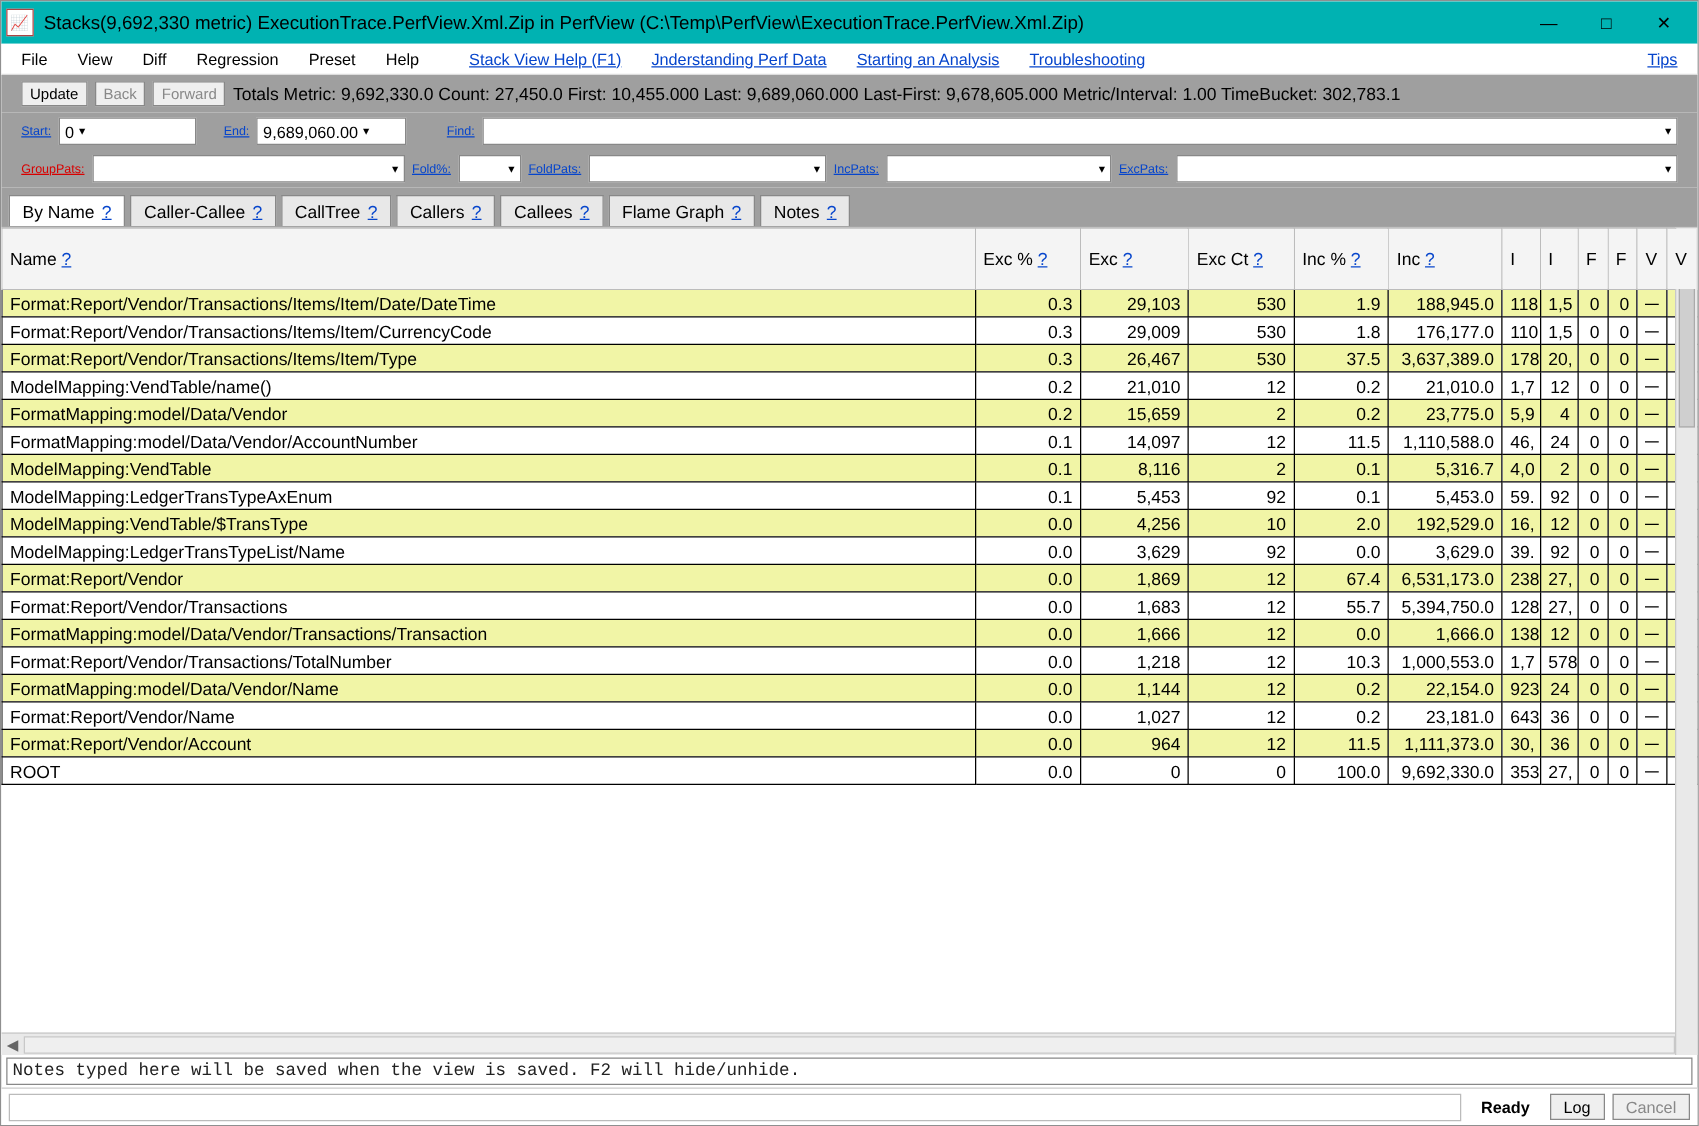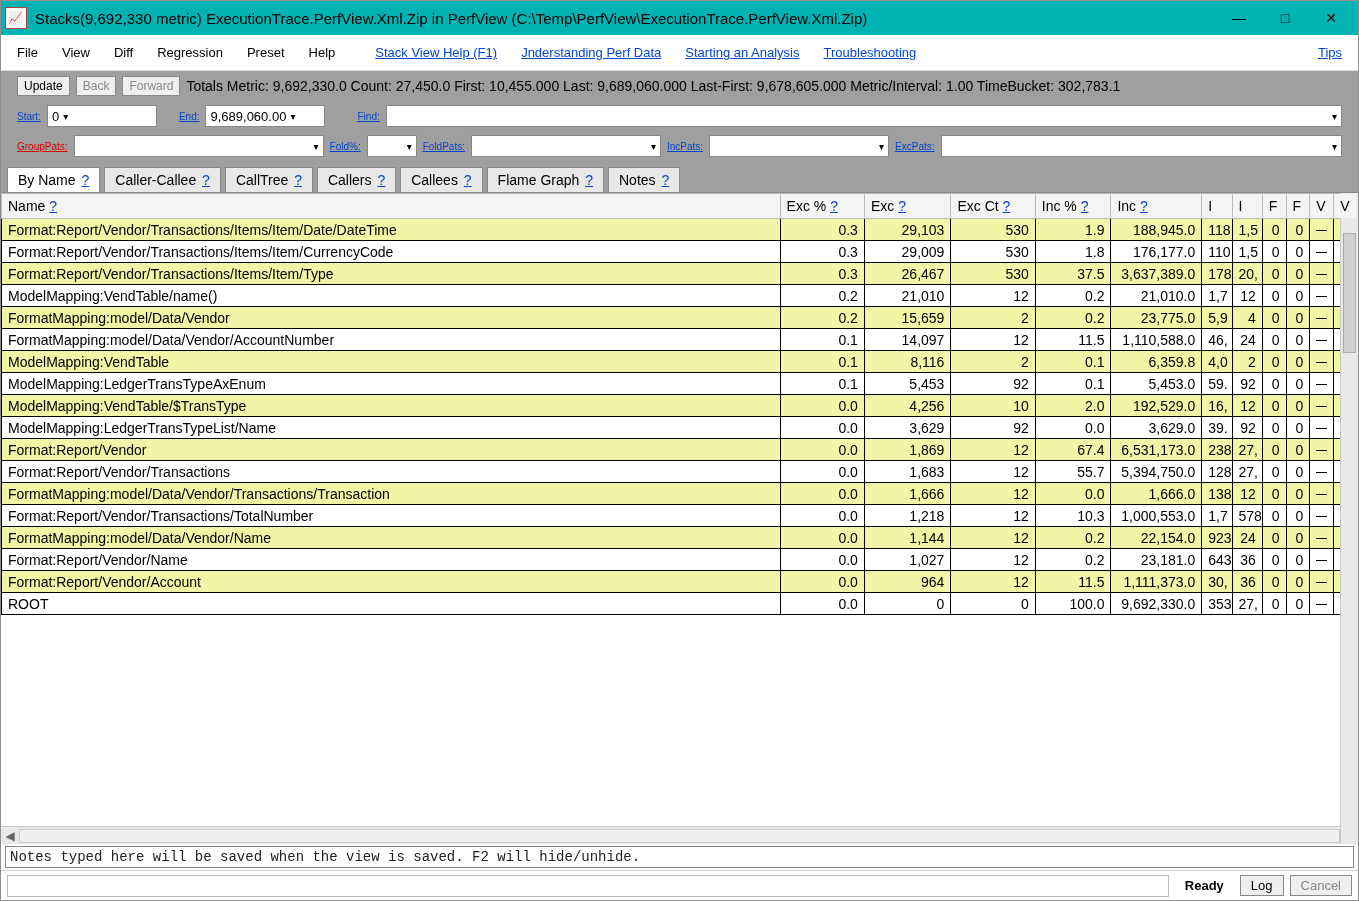--- a/index.html
+++ b/index.html
@@ -7,21 +7,21 @@
   body { width: 1359px; height: 901px; display: flex; flex-direction: column; border: 1px solid #8f8f8f; }
 
   
   .titlebar { height: 34px; background: #00b2b2; color: #000; display: flex; align-items: center; padding: 0 4px; }
   .titlebar .icon { width: 22px; height: 22px; background: #fff; border: 1px solid #a44; display: inline-flex; align-items: center; justify-content: center; font-size: 12px; color: #c33; margin-right: 8px; }
   .titlebar .title { flex: 1; font-size: 15px; white-space: nowrap; overflow: hidden; }
   .titlebar .winbtns { display: flex; gap: 0; }
   .titlebar .winbtn { width: 46px; height: 30px; display: flex; align-items: center; justify-content: center; font-size: 14px; cursor: default; }
 
   
-  .menubar { height: 36px; background: #fff; display: flex; align-items: center; padding: 0 6px; gap: 4px; border-bottom: 1px solid #ddd; }
+  .menubar { height: 25px; background: #fff; display: flex; align-items: center; padding: 0 6px; gap: 4px; border-bottom: 1px solid #ddd; }
   .menubar .menuitem { padding: 3px 10px; cursor: default; }
   .menubar .helplink { color: #0645cc; text-decoration: underline; padding: 3px 10px; cursor: pointer; }
   .menubar .spacer { flex: 1; }
 
   
   .toolbar { background: #9f9f9f; padding: 2px 16px; display: flex; align-items: center; gap: 6px; flex-wrap: nowrap; min-height: 30px; }
   .toolbar .btn { background: #efefef; border: 1px solid #888; padding: 2px 6px; font-size: 12px; cursor: pointer; }
   .toolbar .btn.disabled { color: #888; cursor: default; }
   .toolbar .lbl { color: #000; font-size: 14px; white-space: nowrap; }
   .toolbar .linklbl { color: #0645cc; text-decoration: underline; font-size: 10px; white-space: nowrap; cursor: pointer; }
@@ -36,21 +36,21 @@
   
   .tabstrip { background: #9f9f9f; display: flex; align-items: flex-end; padding: 6px 6px 0 6px; gap: 4px; }
   .tab { background: #e8e8e8; border: 1px solid #888; border-bottom: none; padding: 4px 10px; font-size: 14px; cursor: pointer; position: relative; }
   .tab.active { background: #fff; }
   .tab .q { color: #0645cc; text-decoration: underline; margin-left: 2px; }
 
   
   .tablewrap { flex: 1; background: #fff; display: flex; flex-direction: column; border-top: 1px solid #888; overflow: hidden; position: relative; }
   .gridscroll { flex: 1; overflow: auto; }
   table.grid { border-collapse: collapse; width: 100%; table-layout: fixed; font-size: 14px; }
-  table.grid th { background: #f4f4f4; border: 1px solid #bcbcbc; text-align: left; padding: 4px 6px; font-weight: normal; position: sticky; top: 0; z-index: 2; white-space: nowrap; overflow: hidden; }
+  table.grid th { background: #f4f4f4; border: 1px solid #bcbcbc; text-align: left; padding: 16px 6px; font-weight: normal; position: sticky; top: 0; z-index: 2; white-space: nowrap; overflow: hidden; }
   table.grid th .q { color: #0645cc; text-decoration: underline; }
   table.grid td { border: 1px solid #000; padding: 2px 6px; white-space: nowrap; overflow: hidden; text-overflow: clip; }
   table.grid td.num { text-align: right; }
   tr.alt td { background: #f1f5a6; }
   .spark { display: inline-block; width: 100%; height: 14px; position: relative; }
   .spark::before { content: ""; position: absolute; left: 0; right: 0; bottom: 4px; border-bottom: 1px solid #000; }
   .rscroll { position: absolute; top: 0; right: 0; bottom: 0; width: 18px; background: #e9e9e9; border-left: 1px solid #c8c8c8; }
   .rscroll .thumb { position: absolute; left: 2px; right: 2px; top: 40px; height: 120px; background: #cfcfcf; border: 1px solid #aaa; }
   .hscroll { height: 18px; background: #e9e9e9; border-top: 1px solid #c8c8c8; display: flex; align-items: center; }
   .hscroll .lar, .hscroll .rar { width: 18px; text-align: center; font-size: 12px; color: #666; }
@@ -289,21 +289,21 @@
             <td class="num">0</td>
             <td><span class="spark"></span></td>
             <td></td>
           </tr>
           <tr class="alt">
             <td>ModelMapping:VendTable</td>
             <td class="num">0.1</td>
             <td class="num">8,116</td>
             <td class="num">2</td>
             <td class="num">0.1</td>
-            <td class="num">6,359.8</td>
+            <td class="num">5,316.7</td>
             <td class="num">4,0</td>
             <td class="num">2</td>
             <td class="num">0</td>
             <td class="num">0</td>
             <td><span class="spark"></span></td>
             <td></td>
           </tr>
           <tr>
             <td>ModelMapping:LedgerTransTypeAxEnum</td>
             <td class="num">0.1</td>

